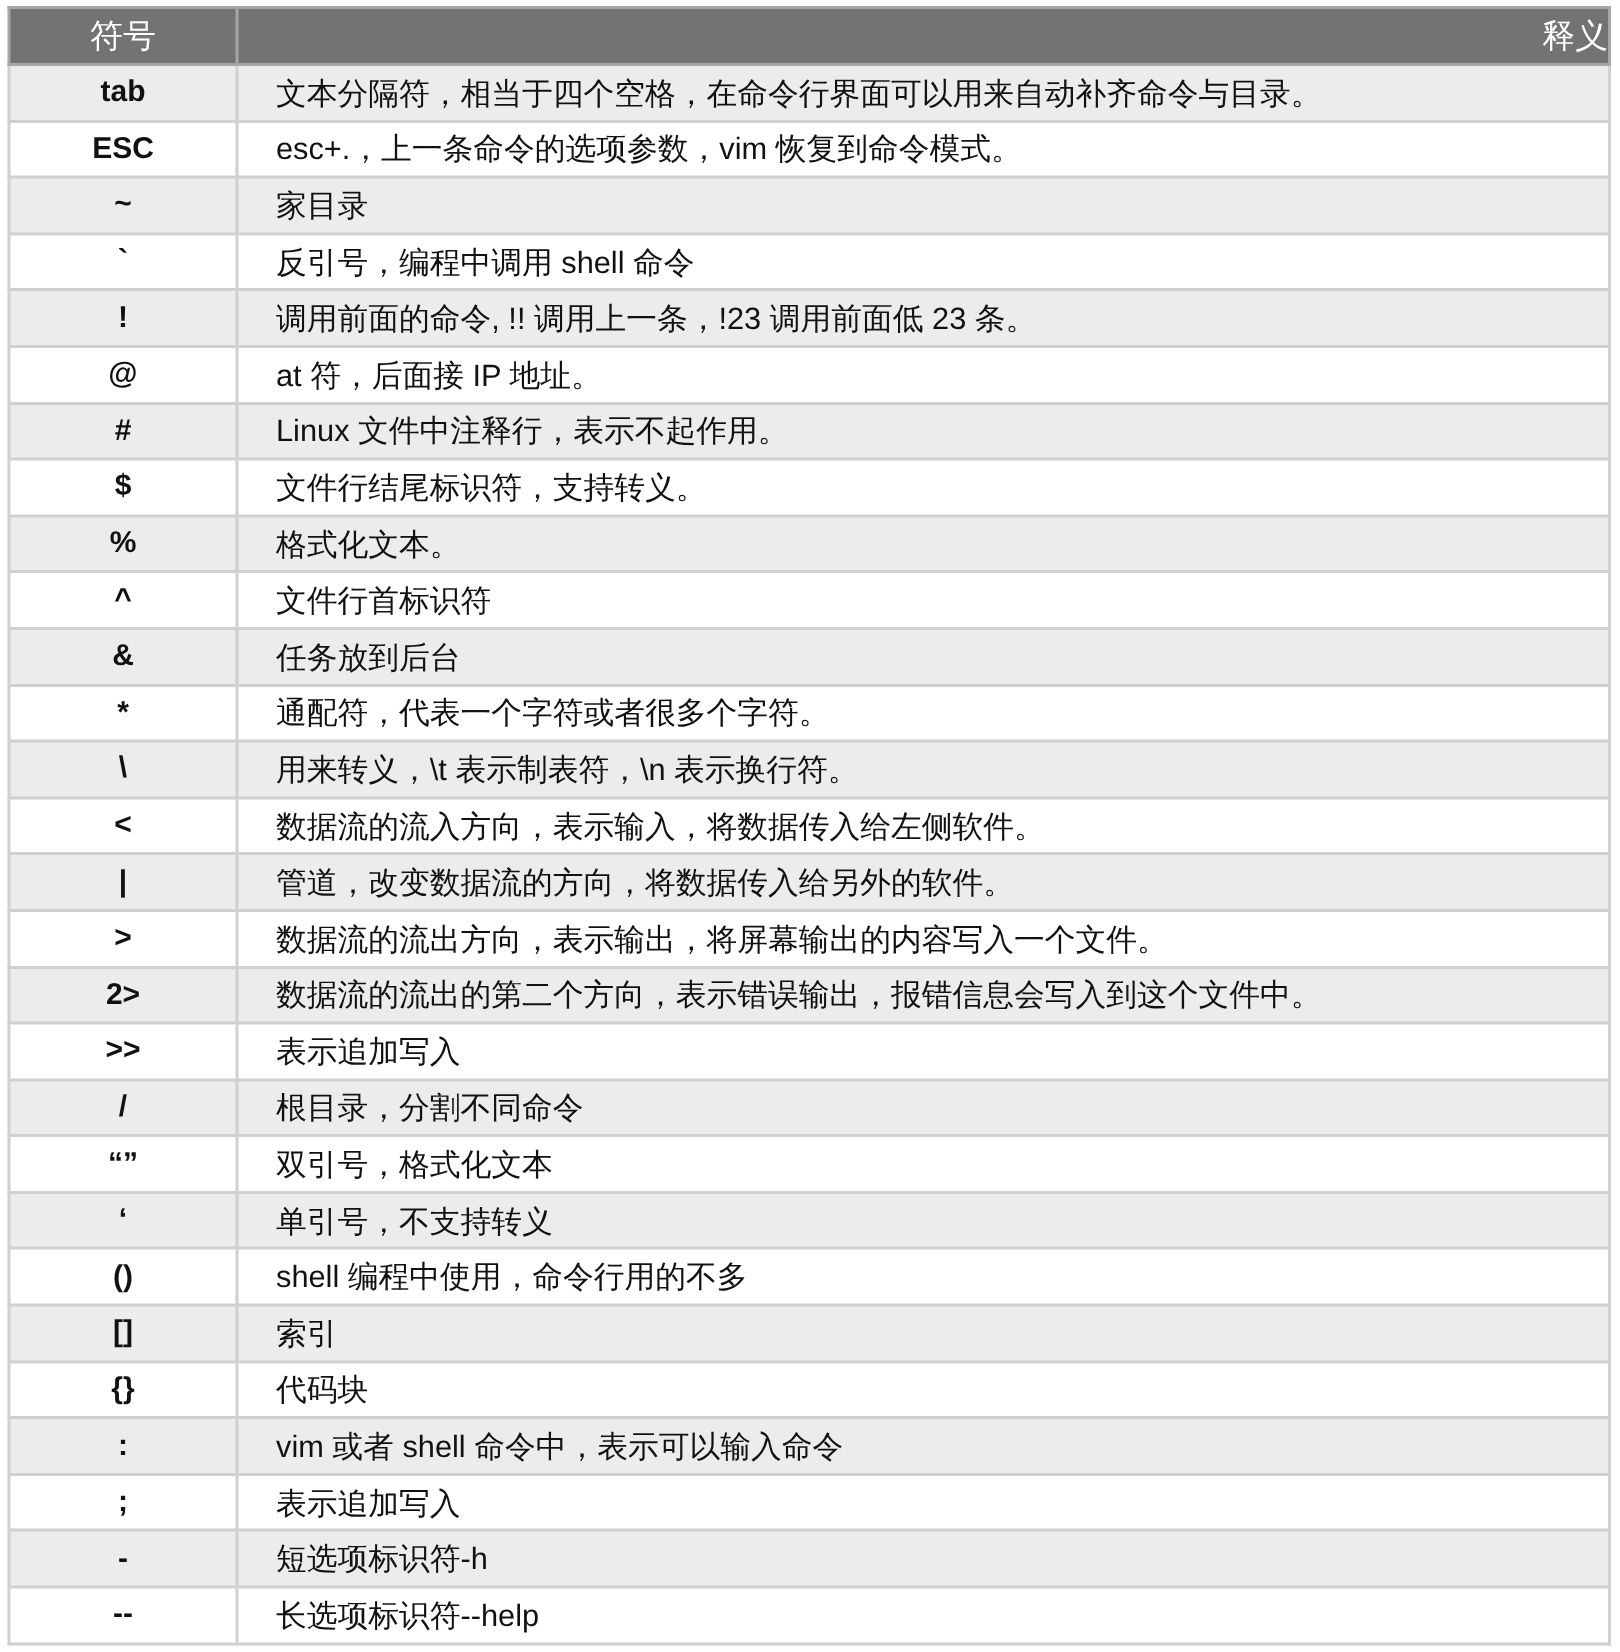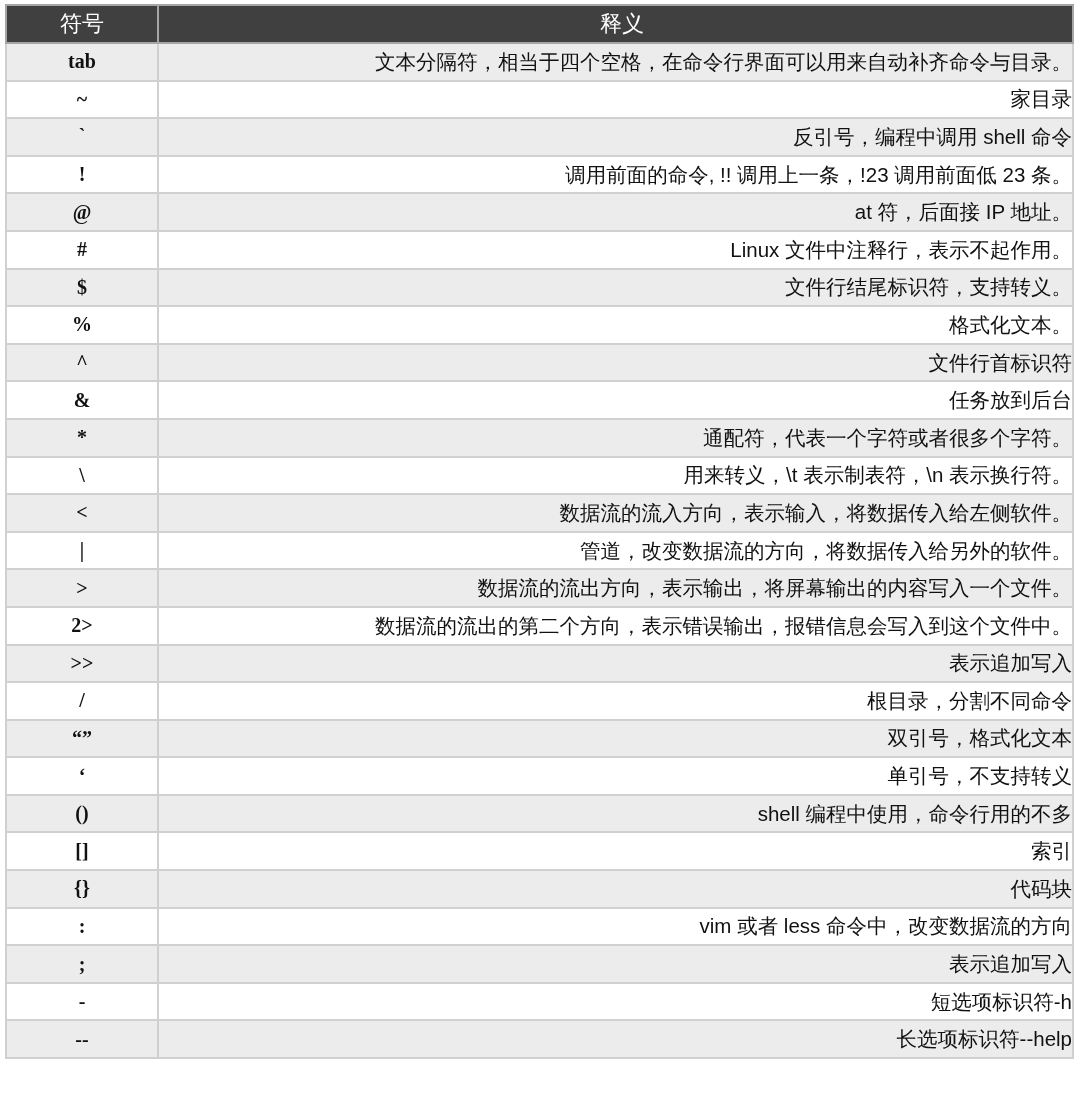--- a/index.html
+++ b/index.html
@@ -2,49 +2,53 @@
 <html><head>
 <meta charset="utf-8">
 <style>
   html, body { margin: 0; padding: 0; background: #ffffff; }
   body { width: 1080px; height: 1101px; position: relative; overflow: hidden;
          font-family: "Liberation Sans", "DejaVu Sans", sans-serif; }
   .tbl { position: absolute; left: 5px; top: 4px; width: 1069px;
          border-collapse: collapse; table-layout: fixed;
          border: 2px solid #cfcfcf; }
   .tbl th, .tbl td { border: 2px solid #d0d0d0; padding: 0; }
-  .tbl thead th { background: #404040; color: #ffffff; font-weight: normal;
+  .tbl thead th { background: #737373; color: #ffffff; font-weight: normal;
                   height: 36px; font-size: 22px; border-color: #a6a6a6; }
   .tbl thead th.c1 { text-align: center; }
-  .tbl thead th.c2 { text-align: center; padding-left: 13px; }
+  .tbl thead th.c2 { text-align: right; padding-left: 13px; }
   .tbl tbody td { height: 35.6px; font-size: 20.5px; color: #111111; }
   .tbl tbody tr:nth-child(odd) td { background: #ececec; }
   .tbl tbody tr:nth-child(even) td { background: #ffffff; }
-  .tbl td.sym { text-align: center; font-weight: bold; font-size: 20px; font-family: Liberation Serif, serif; }
-  .tbl td.desc { text-align: right; padding-left: 15px; white-space: nowrap; }
+  .tbl td.sym { text-align: center; font-weight: bold; font-size: 20px; }
+  .tbl td.desc { text-align: left; padding-left: 25px; white-space: nowrap; }
   col.c1 { width: 152px; }
 </style>
 </head>
 <body>
 
 <table class="tbl">
   <colgroup>
       <col class="c1">
       <col class="c2">
     </colgroup>
   <thead>
     <tr>
       <th class="c1">符号</th>
       <th class="c2">释义</th>
     </tr>
   </thead>
   <tbody id="tbody">
       <tr>
         <td class="sym">tab</td>
         <td class="desc">文本分隔符，相当于四个空格，在命令行界面可以用来自动补齐命令与目录。</td>
+      </tr>
+      <tr>
+        <td class="sym">ESC</td>
+        <td class="desc">esc+.，上一条命令的选项参数，vim 恢复到命令模式。</td>
       </tr>
       <tr>
         <td class="sym">~</td>
         <td class="desc">家目录</td>
       </tr>
       <tr>
         <td class="sym">`</td>
         <td class="desc">反引号，编程中调用 shell 命令</td>
       </tr>
       <tr>
@@ -122,21 +126,21 @@
       <tr>
         <td class="sym">[]</td>
         <td class="desc">索引</td>
       </tr>
       <tr>
         <td class="sym">{}</td>
         <td class="desc">代码块</td>
       </tr>
       <tr>
         <td class="sym">:</td>
-        <td class="desc">vim 或者 less 命令中，改变数据流的方向</td>
+        <td class="desc">vim 或者 shell 命令中，表示可以输入命令</td>
       </tr>
       <tr>
         <td class="sym">;</td>
         <td class="desc">表示追加写入</td>
       </tr>
       <tr>
         <td class="sym">-</td>
         <td class="desc">短选项标识符-h</td>
       </tr>
       <tr>

